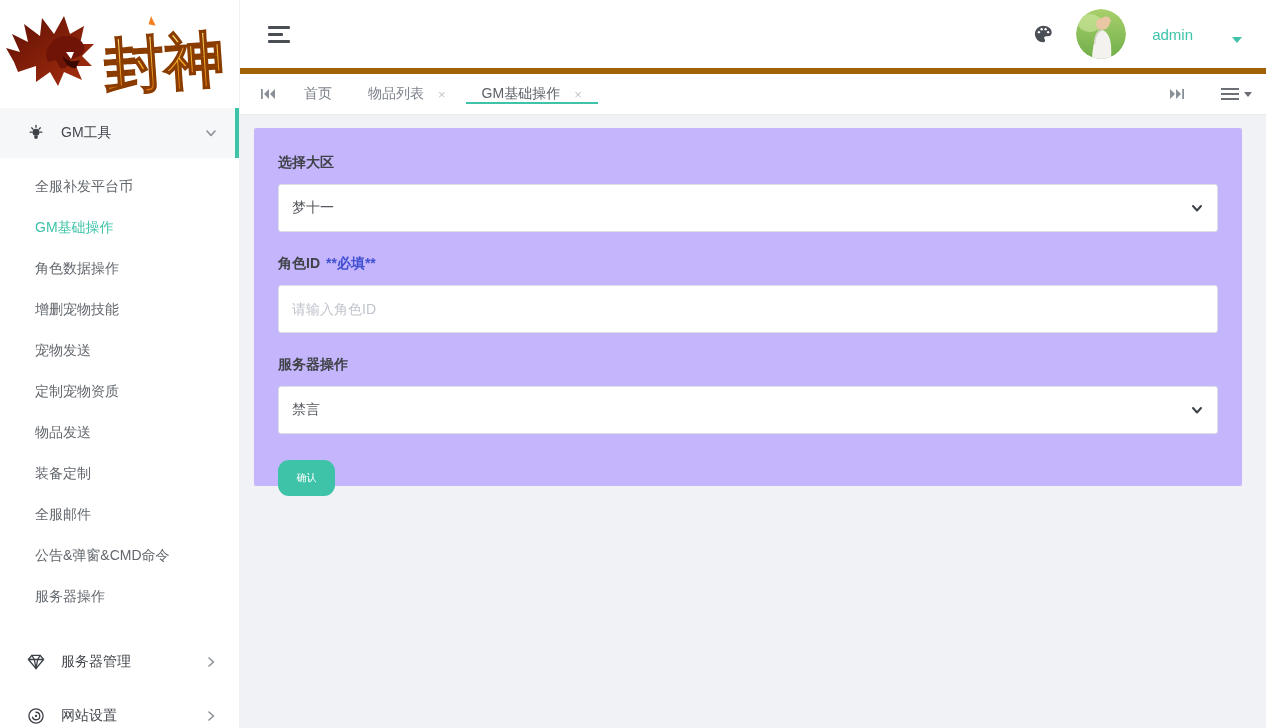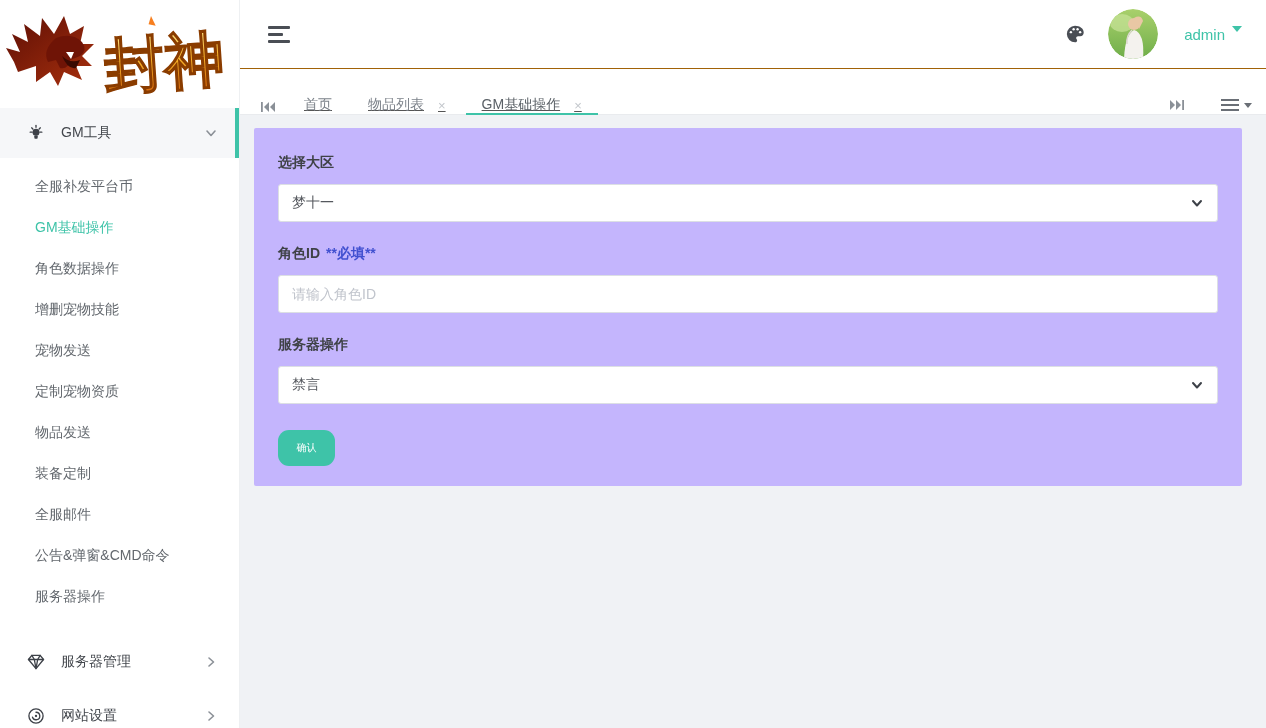--- a/index.html
+++ b/index.html
@@ -58,36 +58,35 @@
   }
   .hamburger { width:22px; cursor:pointer; }
   .hamburger div { height:3px; background:#4a4e55; margin:4px 0; border-radius:1px; }
   .hamburger div:nth-child(2) { width:70%; }
   .topbar-right { margin-left:auto; display:flex; align-items:center; }
   .palette-btn { width:22px; height:22px; cursor:pointer; margin-right:22px; }
   .avatar {
     width:50px; height:50px; border-radius:50%; overflow:hidden; cursor:pointer;
     flex:none;
   }
-  .user-chip { display:flex; align-items:flex-start; cursor:pointer; margin-left:26px; }
+  .user-chip { display:flex; align-items:flex-end; cursor:pointer; margin-left:26px;gap:32px; }
   .user-name { color:var(--accent,#3ec3a8); font-size:15px; }
   .user-caret {
     width:0; height:0; margin-left:7px;
     border-left:5px solid transparent; border-right:5px solid transparent;
     border-top:6px solid var(--accent,#3ec3a8);
   }
 
   
   .tabbar {
     height:47px; background:#fff;
-    border-top:1px solid #a16207;
+    border-top:6px solid #a16207;
     border-bottom:1px solid #e9ebee;
-    display:flex; align-items:flex-end;
+    display:flex; align-items:center;
     padding:0 14px 0 10px;
-    text-decoration:underline;
   }
   .tab-nav { display:flex; align-items:center; padding:0 10px; cursor:pointer; color:#8a9097; }
   .tab {
     display:flex; align-items:center;
     padding:0 18px;
     color:#7c828a; cursor:pointer; position:relative;
     white-space:nowrap;
   }
   .tab .close { margin-left:14px; color:#c2c6cb; font-size:13px; cursor:pointer; }
   .tab.active { color:#5a6066; }
@@ -104,21 +103,21 @@
     border-top:5px solid #6a6f76;
   }
 
   
   .content { flex:1; background:#f0f2f5; padding:13px 24px 0 14px; overflow:hidden; }
   .card { background:#c4b5fd; border-radius:2px; height:358px; padding:26px 24px; }
 
   .form-label { font-weight:bold; color:#3f4247; margin-bottom:12px; font-size:14px; }
   .required-note { color:#4150d0; font-weight:bold; margin-left:6px; }
   .select-box, .text-input {
-    width:100%; height:38px;
+    width:100%; height:48px;
     border:1px solid #dcdfe4; border-radius:3px;
     background:#fff;
     display:flex; align-items:center; justify-content:space-between;
     padding:0 13px;
     color:#55585e; font-size:14px;
     margin-bottom:23px;
     cursor:pointer;
   }
   .text-input { cursor:text; font-family:inherit; }
   .text-input::placeholder { color:#c0c4cc; }

